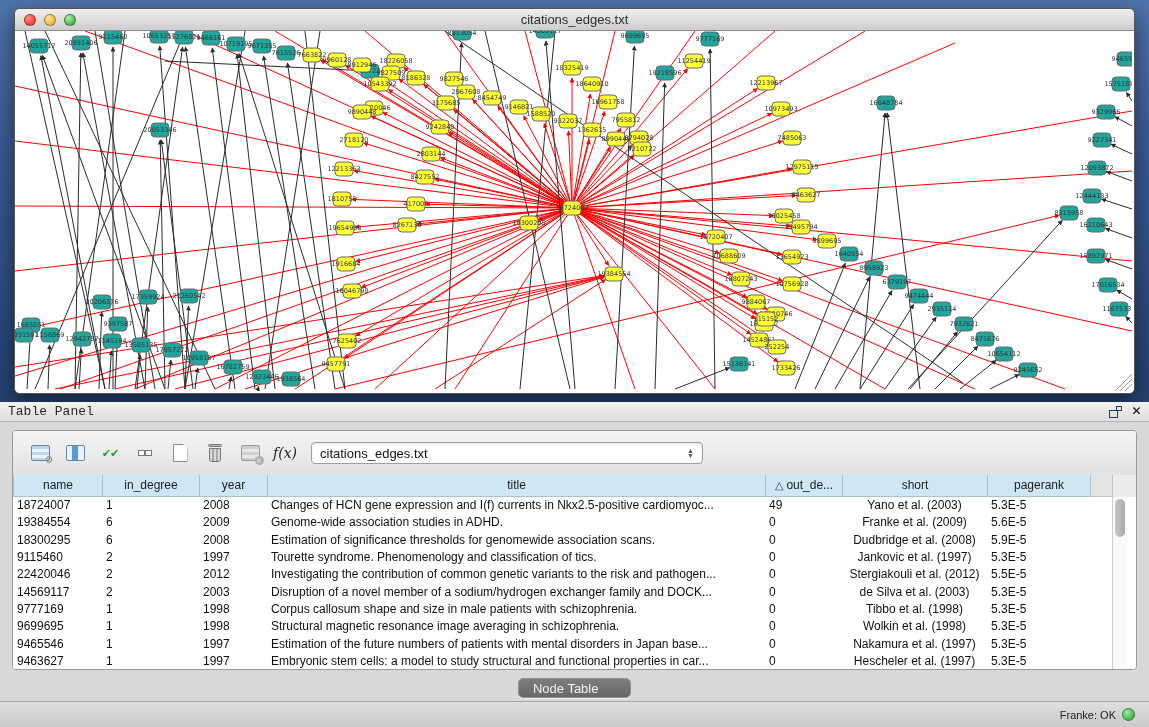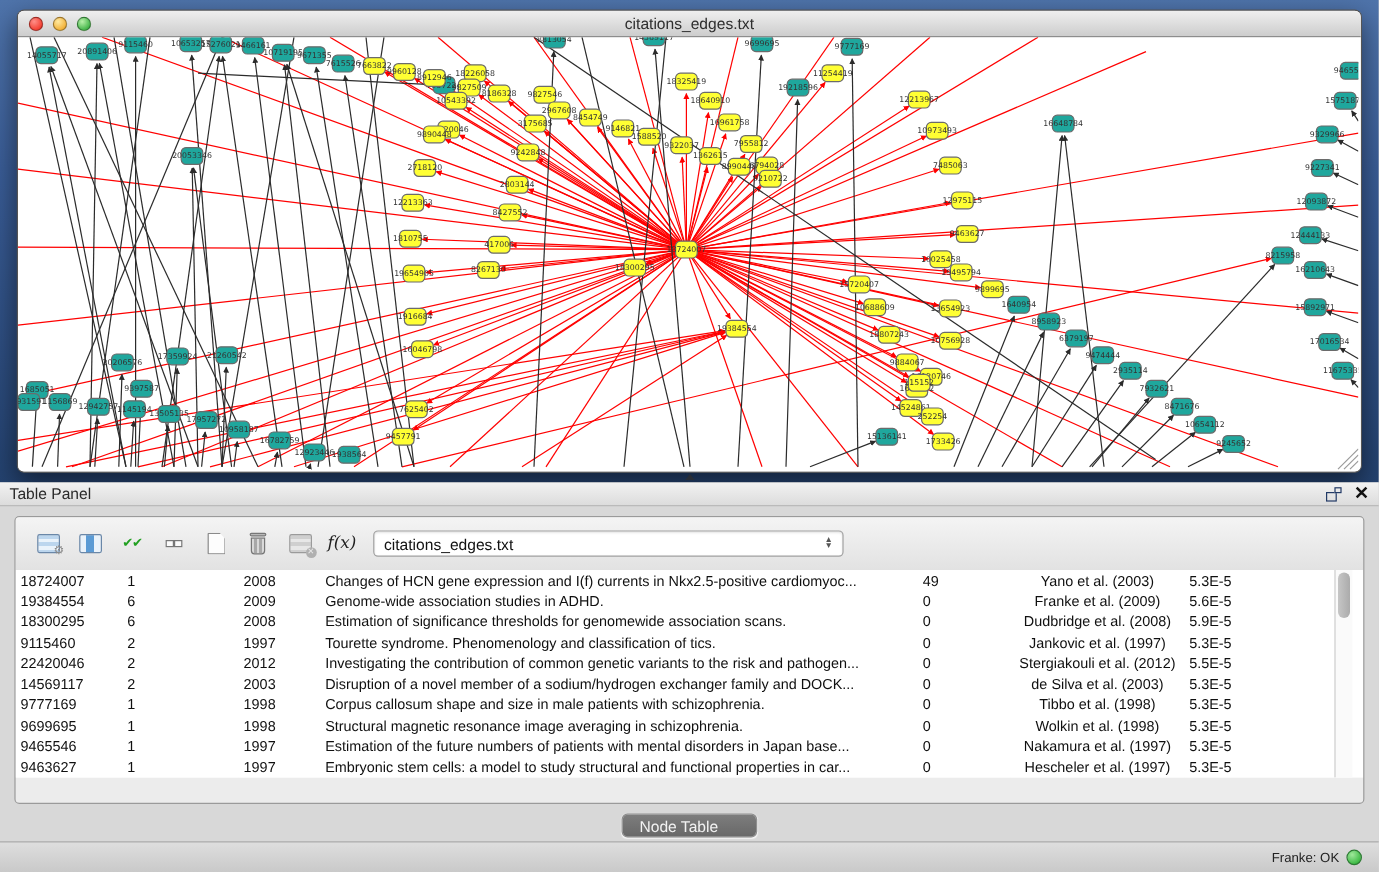--- a/index.html
+++ b/index.html
@@ -24,21 +24,21 @@
   .canvas-wrap { width:100%; height:362px; background:#fff; }
   svg text.nlabel { font-family:"DejaVu Sans", sans-serif; font-size:6.5px; fill:#333; }
 
   
   .panel-splitter { position:absolute; left:0; right:0; top:394px; height:8px; }
   .splitter-knob { position:absolute; left:50%; top:1px; width:0; height:0; margin-left:-4px;
                    border-left:4px solid transparent; border-right:4px solid transparent;
                    border-bottom:5px solid #2e2e2e; opacity:.7; }
   .panel-header { height:20px; background:linear-gradient(180deg,#f2f2f2,#dcdcdc);
                   border-bottom:1px solid #b5b5b5; display:flex; align-items:center;
-                  padding:0 8px; position:relative; }
+                  padding:0 8px; position:relative;font-family:Liberation Mono, monospace; }
   .panel-title { font-size:13px; color:#2a2a2a; }
   .panel-header-icons { margin-left:auto; display:flex; align-items:center; gap:10px; }
   .float-icon { width:13px; height:12px; position:relative; }
   .float-icon .sq1 { position:absolute; left:0; bottom:0; width:9px; height:8px; border:1.4px solid #223a66; }
   .float-icon .sq2 { position:absolute; right:0; top:0; width:6px; height:5px; border:1.4px solid #223a66; background:#e9e9e9; }
   .close-x { font-size:15px; font-weight:bold; color:#111; line-height:1; cursor:default; }
 
   .panel-body { position:relative; height:279px; background:#d8d8d8; }
   .table-box { position:absolute; left:12px; right:12px; top:8px; height:240px;
                background:#ececec; border:1px solid #9a9a9a; border-radius:4px; overflow:hidden; }
@@ -800,20 +800,34 @@
       <span class="tb-btn fx">f(x)</span>
       <div class="combo">
         <span>citations_edges.txt</span>
         <span class="steppers">
             <span>▲</span>
             <span>▼</span>
           </span>
       </div>
     </div>
 
+    <table class="data">
+      <thead>
+          <tr id="header-row">
+            <th style="width: 89px;">name</th>
+            <th style="width: 97px;">in_degree</th>
+            <th style="width: 68px;">year</th>
+            <th style="width: 498px;">title</th>
+            <th style="width: 77px;"><span class="sort-tri">△</span>out_de...</th>
+            <th style="width: 145px;">short</th>
+            <th style="width: 103px;">pagerank</th>
+            <th class="filler" style="width: 22px;"></th>
+          </tr>
+        </thead>
+    </table>
     <div class="table-scroll-area">
       <table class="data">
         <tbody id="body-rows">
             <tr>
               <td style="width: 89px; text-align: left;">18724007</td>
               <td style="width: 97px; text-align: left;">1</td>
               <td style="width: 68px; text-align: left;">2008</td>
               <td style="width: 498px; text-align: left;">Changes of HCN gene expression and I(f) currents in Nkx2.5-positive cardiomyoc...</td>
               <td style="width: 77px; text-align: left;">49</td>
               <td style="width: 145px; text-align: center;">Yano et al. (2003)</td>

